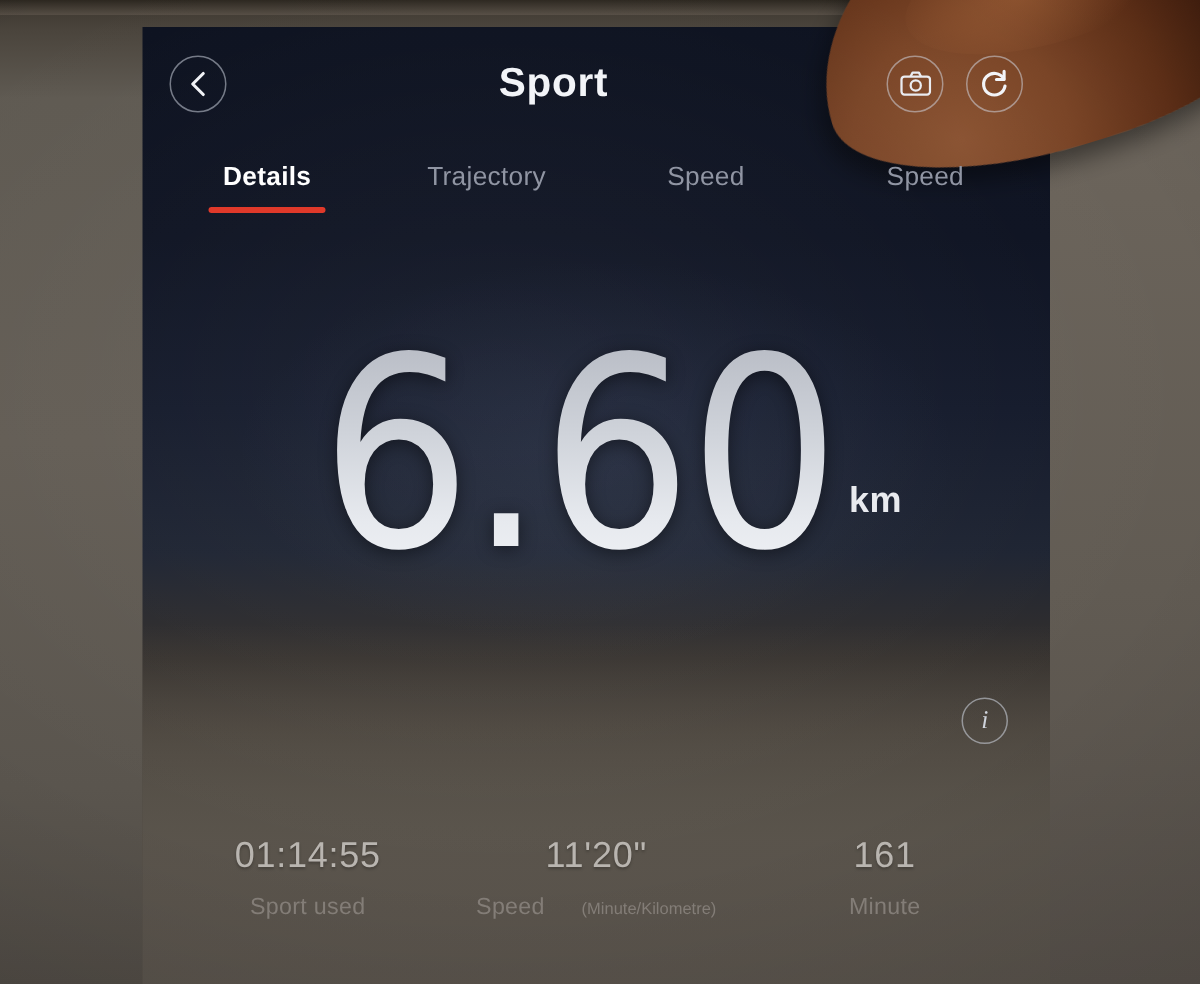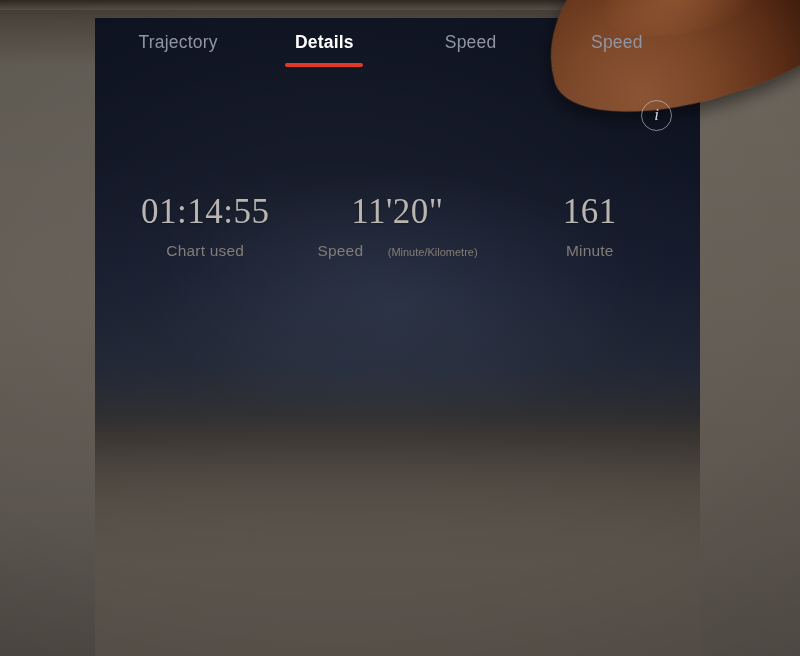--- a/index.html
+++ b/index.html
@@ -207,22 +207,22 @@
   
   #stats {
     position: relative;
     margin-top: 48px;
     display: flex;
     z-index: 3;
     padding: 0 14px;
   }
   .stat { flex:1; text-align:center; }
   .stat-value {
-    font-family: Liberation Serif, serif;
-    font-size: 35px;
+    font-family: Liberation Sans, sans-serif;
+    font-size: 24px;
     font-weight: 300;
     color: #b9b5b0;
     letter-spacing: .5px;
     line-height: 1;
     text-shadow: 0 1px 2px rgba(0,0,0,.25);
   }
   .stat-label {
     margin-top: 13px;
     font-size: 15.5px;
     color: #837d77;
@@ -237,50 +237,87 @@
 <body>
 
 <div id="backdrop">
   <div id="backdrop-top-shade"></div>
   <div id="backdrop-right-shade"></div>
 
   <div id="screen">
     <div id="screen-glow"></div>
     <div id="bottom-wash"></div>
 
+    <div id="appbar">
+      <div class="circ-btn">
+        <span>
+          <svg width="14" height="18" viewBox="0 0 14 18">
+            <path d="M10.5 2 L3.5 9 L10.5 16" fill="none" stroke="#f0f2f6" stroke-width="2.1" stroke-linecap="round" stroke-linejoin="round"></path>
+          </svg>
+        </span>
+      </div>
+
+      <div id="page-title">Sport</div>
+
+      <div id="appbar-right">
+        <div class="circ-btn">
+          <span>
+            <svg width="21" height="17" viewBox="0 0 21 17">
+              <rect x="1" y="4" width="19" height="12" rx="2" ry="2" fill="none" stroke="#eaecf1" stroke-width="1.5"></rect>
+              <path d="M7 4 L8.4 1.4 L12.6 1.4 L14 4" fill="none" stroke="#eaecf1" stroke-width="1.5" stroke-linejoin="round"></path>
+              <circle cx="10.5" cy="10" r="3.4" fill="none" stroke="#eaecf1" stroke-width="1.5"></circle>
+            </svg>
+          </span>
+        </div>
+        <div class="circ-btn">
+          <span>
+            <svg width="20" height="20" viewBox="0 0 20 20">
+              <path d="M16.2 6.6 A7.2 7.2 0 1 0 17 11.4" fill="none" stroke="#f2f4f8" stroke-width="2.1" stroke-linecap="round"></path>
+              <path d="M16.4 1.6 L16.4 7.0 L11.3 7.0" fill="none" stroke="#f2f4f8" stroke-width="2.1" stroke-linecap="round" stroke-linejoin="round"></path>
+            </svg>
+          </span>
+        </div>
+      </div>
+    </div>
 
     <div id="tabs">
+      <div class="tab active">
+        <span class="tab-label">Details</span>
+        <span class="tab-underline"></span>
+      </div>
       <div class="tab">
         <span class="tab-label">Trajectory</span>
         <span class="tab-underline"></span>
       </div>
-      <div class="tab active">
-        <span class="tab-label">Details</span>
-        <span class="tab-underline"></span>
-      </div>
       <div class="tab">
         <span class="tab-label">Speed</span>
         <span class="tab-underline"></span>
       </div>
       <div class="tab">
         <span class="tab-label">Speed</span>
         <span class="tab-underline"></span>
       </div>
     </div>
 
+    <div id="hero">
+      <div id="hero-inner">
+        <span id="distance-value">6.60</span>
+        <span id="distance-unit">km</span>
+      </div>
+    </div>
 
     <div id="info-row">
       <div id="info-btn">i</div>
     </div>
 
     <div id="stats">
       <div class="stat">
         <div class="stat-value">01:14:55</div>
         <div class="stat-label">
-          <span>Chart used</span>
+          <span>Sport used</span>
         </div>
       </div>
       <div class="stat">
         <div class="stat-value">11'20"</div>
         <div class="stat-label">
           <span>Speed </span><span class="sub">(Minute/Kilometre)</span>
         </div>
       </div>
       <div class="stat">
         <div class="stat-value">161</div>

